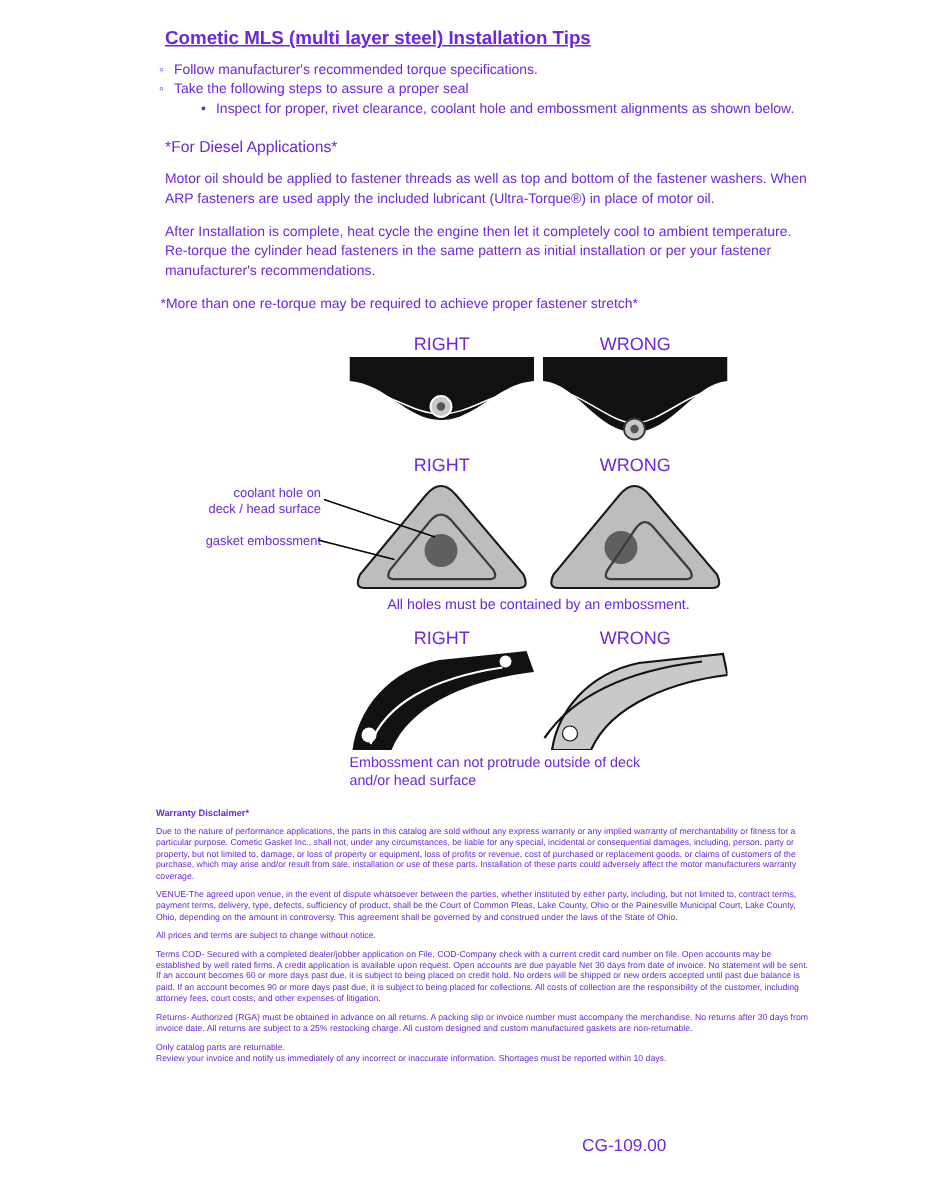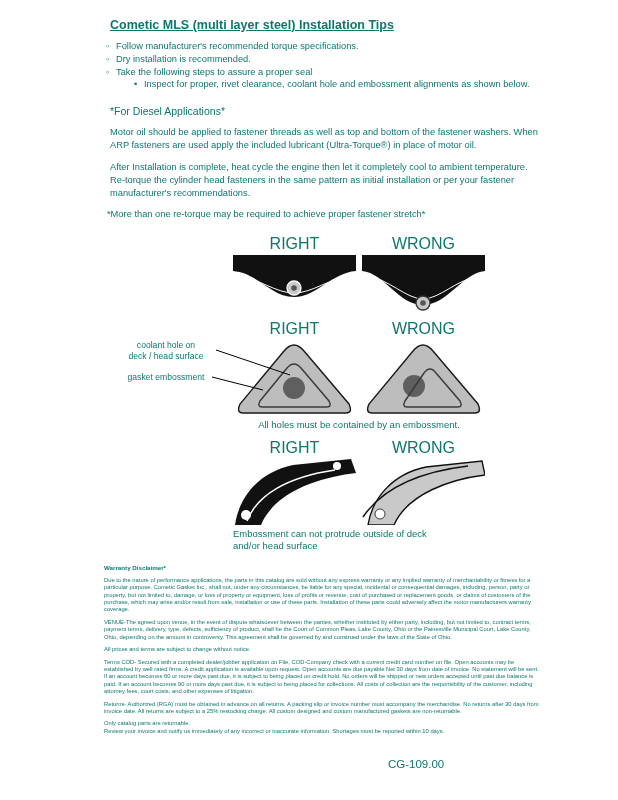--- a/index.html
+++ b/index.html
@@ -1,18 +1,18 @@
 <!DOCTYPE html>
 <html><head>
 <meta charset="utf-8">
 <style>
   html,body { margin:0; padding:0; background:#fff; }
   .page {
     position:relative; width:618px; height:800px; overflow:hidden;
-    background:#fff; color:#0f766e;
+    background:#fff; color:#6d28d9;
     font-family:"Liberation Sans", sans-serif;
     box-sizing:border-box; padding-top:18px;
   }
   .content { margin-left:100px; width:518px; }
 
   .title {
     font-size:12.5px; font-weight:bold; text-decoration:underline;
     margin:0 0 8px 10px;
   }
 
@@ -21,52 +21,51 @@
   ul.bullets > li::before { content:"◦"; position:absolute; left:2px; top:0; }
   ul.subbullets { list-style:none; margin:0; padding:0 0 0 18px; }
   ul.subbullets > li { position:relative; padding-left:10px; }
   ul.subbullets > li::before { content:"•"; position:absolute; left:0; top:0; }
 
   .diesel-heading { font-size:10.5px; font-weight:normal; margin:14px 0 9px 10px; }
   p.body { font-size:9.3px; line-height:1.38; margin:0 0 9px 10px; max-width:428px; }
   p.note { margin-bottom:14px;margin-left:7px; }
 
   .diagram-row { position:relative; margin-bottom:8px; }
-  .dlabels { display:flex; justify-content:center; gap:6px; font-size:16px; margin-bottom:2px; }
+  .dlabels { display:flex; justify-content:center; gap:6px; font-size:12px; margin-bottom:2px; }
   .dlabels span { width:123px; text-align:center; }
   .panels { display:flex; justify-content:center; gap:6px; }
   .panels svg { display:block; }
   .dcaption { width:252px; margin:3px auto 0; font-size:9.5px; line-height:1.25; }
   .dcaption.center { text-align:center; }
   .pre { white-space:pre-line; }
 
   .ann-label {
     position:absolute; left:18px; width:96px;
-    font-size:8.6px; line-height:1.25; text-align:center;
+    font-size:8.6px; line-height:1.25; text-align:right;
   }
   .ann-lines { position:absolute; left:0; top:0; pointer-events:none; }
 
   .warranty { margin:12px 0 0 4px; font-size:5.8px; line-height:1.28; max-width:436px; }
   .warranty h3 { font-size:6.2px; font-weight:bold; margin:0 0 5px; }
   .warranty p { margin:0 0 5px; }
   .warranty p.tight { margin-bottom:0; }
 
   .footer-code { position:absolute; left:388px; top:758px; font-size:11.5px; }
 </style>
 </head>
 <body>
 
 <div class="page">
   <div class="content">
 
     <h1 class="title">Cometic MLS (multi layer steel) Installation Tips</h1>
 
     <ul class="bullets">
       <li>Follow manufacturer's recommended torque specifications.</li>
-      <li>Dry installation is recommended.</li>
       <li>
         <span>Take the following steps to assure a proper seal</span>
         <ul class="subbullets">
           <li>Inspect for proper, rivet clearance, coolant hole and embossment alignments as shown below.</li>
         </ul>
       </li>
     </ul>
 
     <h2 class="diesel-heading">*For Diesel Applications*</h2>
     <p class="body">Motor oil should be applied to fastener threads as well as top and bottom of the fastener washers. When ARP fasteners are used apply the included lubricant (Ultra-Torque®) in place of motor oil.</p>

